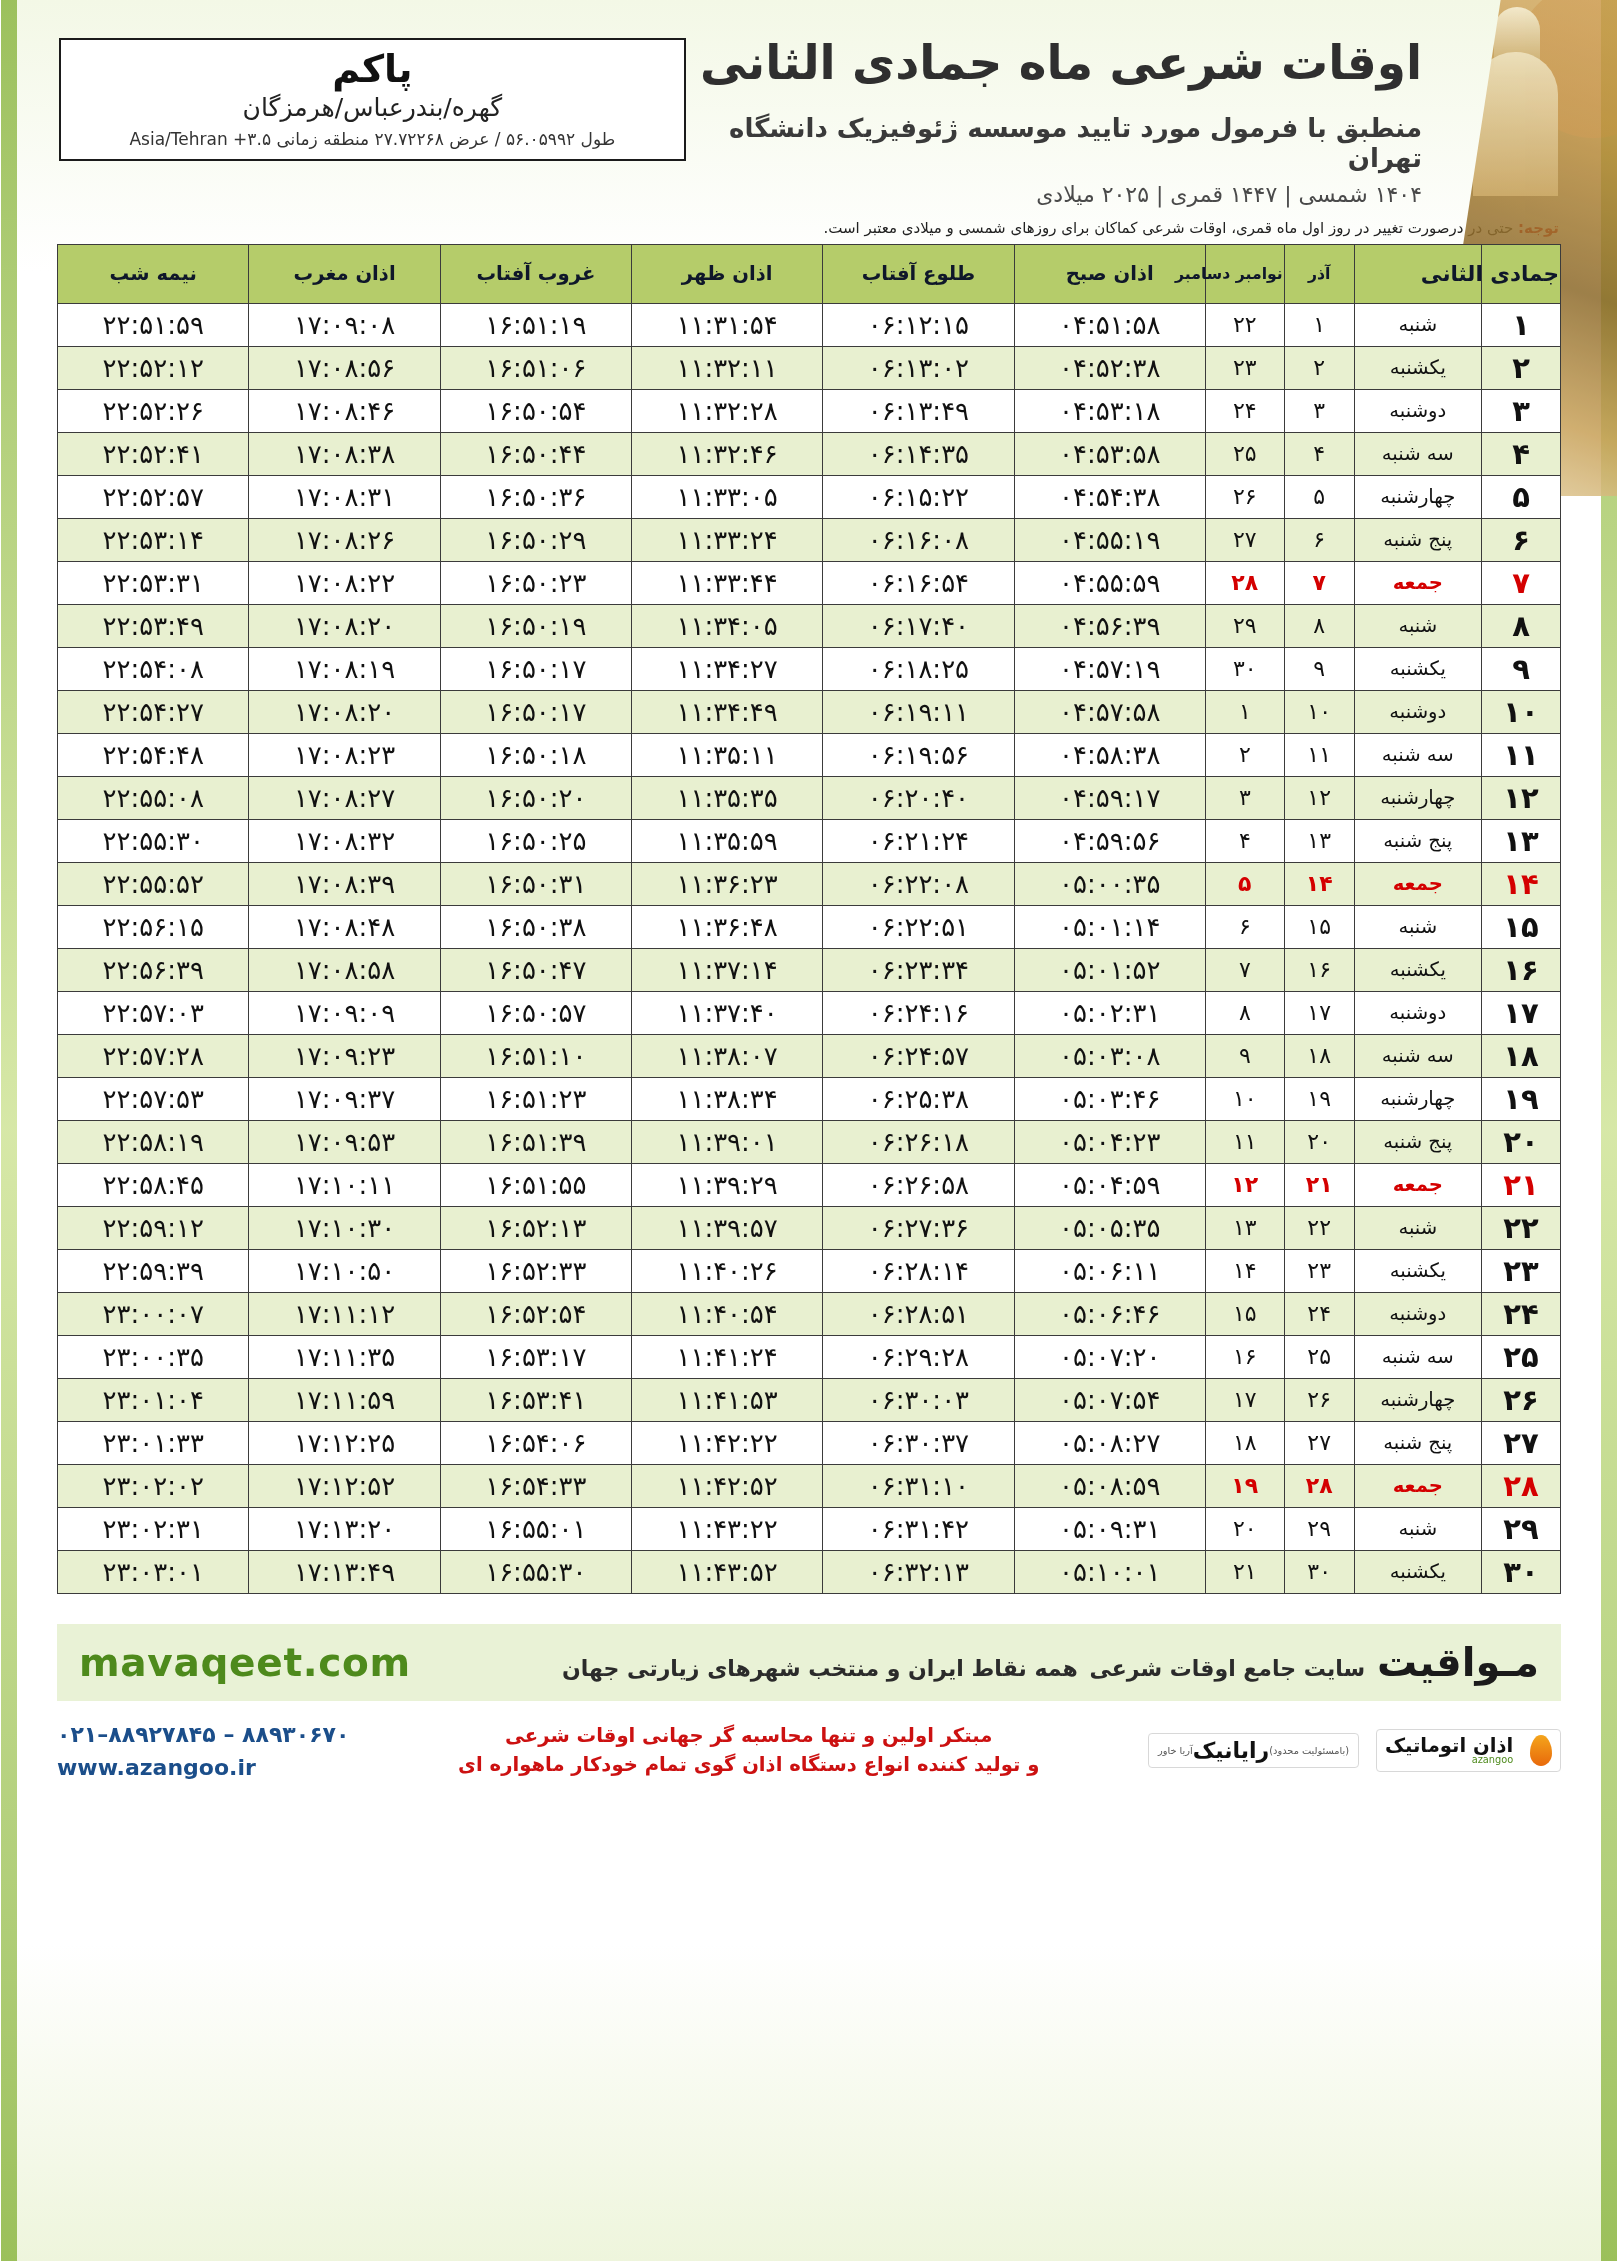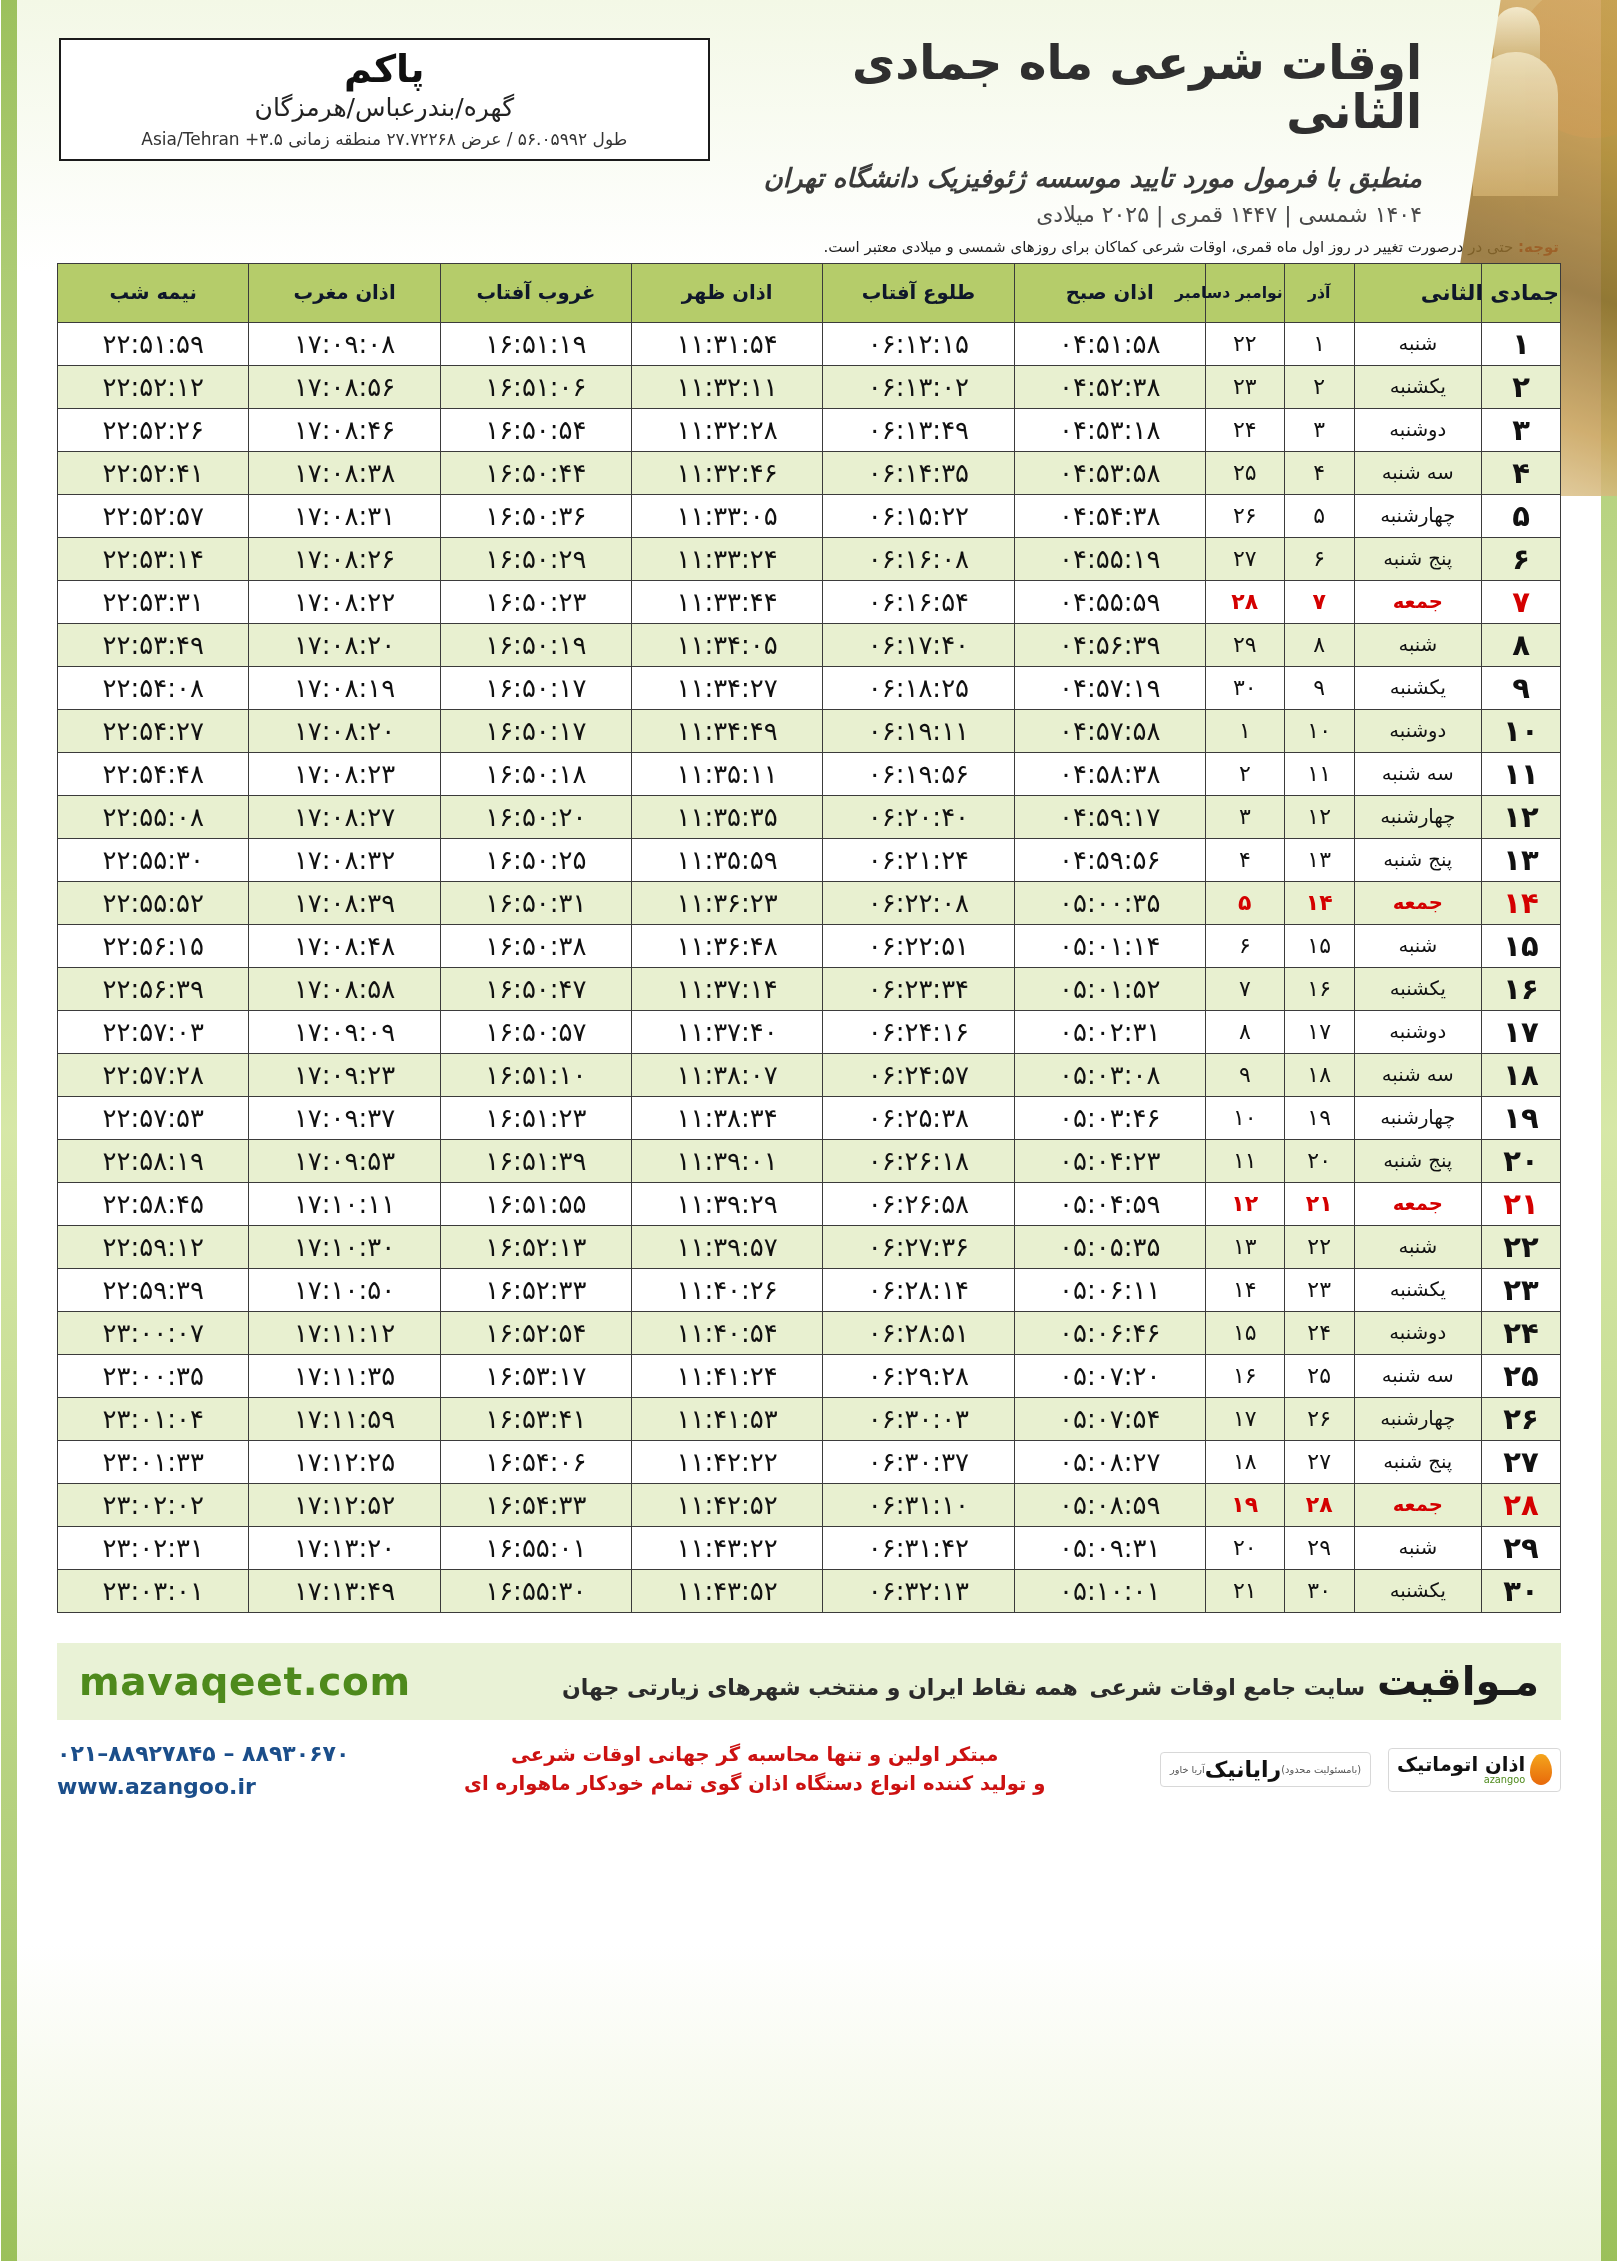--- a/index.html
+++ b/index.html
@@ -54,21 +54,21 @@
     justify-content:space-between;
     padding:38px 196px 0 59px;
     z-index:3;
   }
   .title-block{ text-align:right; direction:rtl; }
   .main-title{
     font-size:47px;font-weight:bold;color:#2f2f2f;letter-spacing:-0.7px;
     margin:0 0 26px 0;line-height:1.05;
   }
   .sub-title{
-    font-size:26px;font-weight:bold;color:#3a3a3a;margin:0 0 9px 0;font-style:italic;
+    font-size:26px;font-weight:bold;color:#3a3a3a;margin:0 0 9px 0;
   }
   .year-line{
     font-size:22px;color:#4a4a4a;margin:0;
   }
 
   .city-box{
     border:2px solid #1b1b1b;
     background:#ffffff;
     width:659px;
     padding:9px 13px 10.4px 13px;
@@ -150,21 +150,21 @@
   .brand-name{font-size:40px;font-weight:bold;color:#1b1b1b;}
   .brand-tag{font-size:22px;font-weight:bold;color:#2b2b2b;}
   .site-left{font-size:39px;font-weight:bold;color:#4e8a1c;letter-spacing:0.7px;direction:ltr;}
 
   .footer-bottom{
     margin:17px 57px 0 57px;
     display:flex;align-items:center;justify-content:space-between;direction:rtl;
   }
   .logos{display:flex;align-items:center;gap:17px;}
   .logo-azangoo{
-    display:flex;align-items:center;gap:5px;
+    display:flex;align-items:center;gap:17px;
     border:1.3px solid #d8d8d8;border-radius:3.9px;padding:5.2px 7.8px;background:#fff;
   }
   .logo-azangoo .flame{
     width:22px;height:31px;border-radius:50% 50% 50% 50%/60% 60% 40% 40%;
     background:linear-gradient(180deg,#f4a51c,#e8690b);
   }
   .logo-azangoo .txt{font-size:19.6px;font-weight:bold;color:#111;line-height:1;}
   .logo-azangoo .txt small{display:block;font-size:9.8px;color:#4e8a1c;font-weight:normal;}
   .logo-rayanik{
     display:flex;flex-direction:row;align-items:center;

